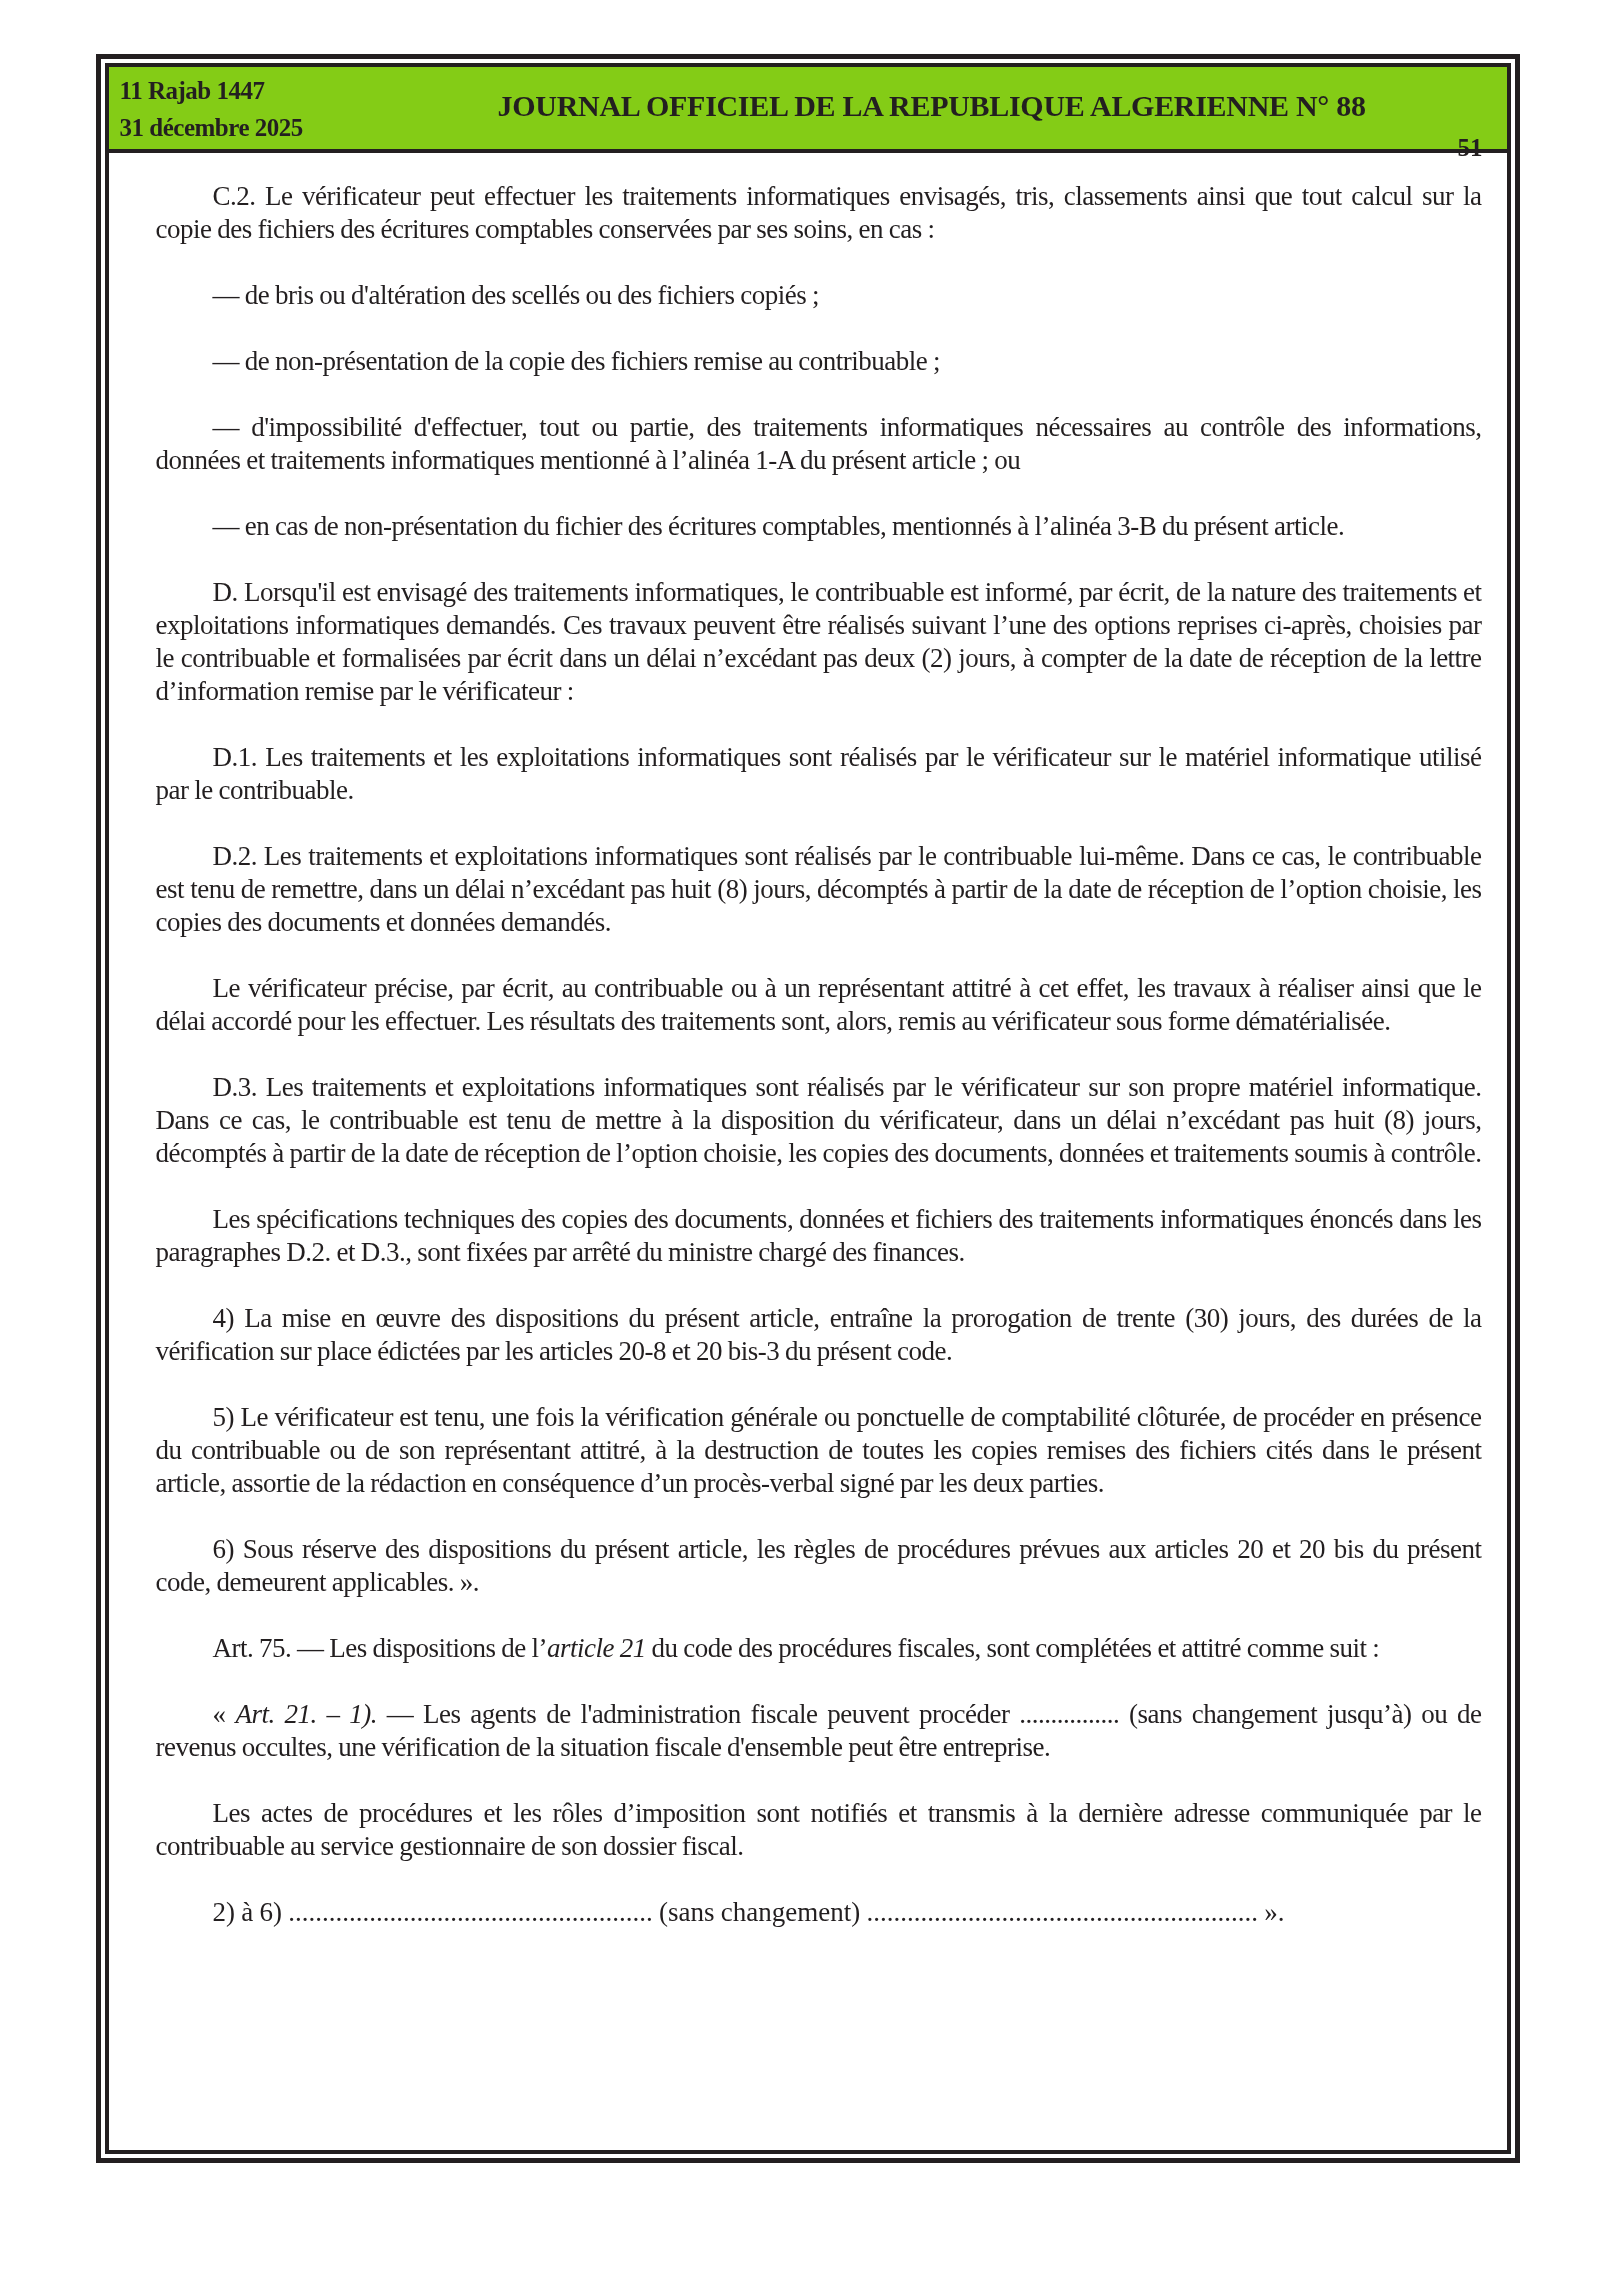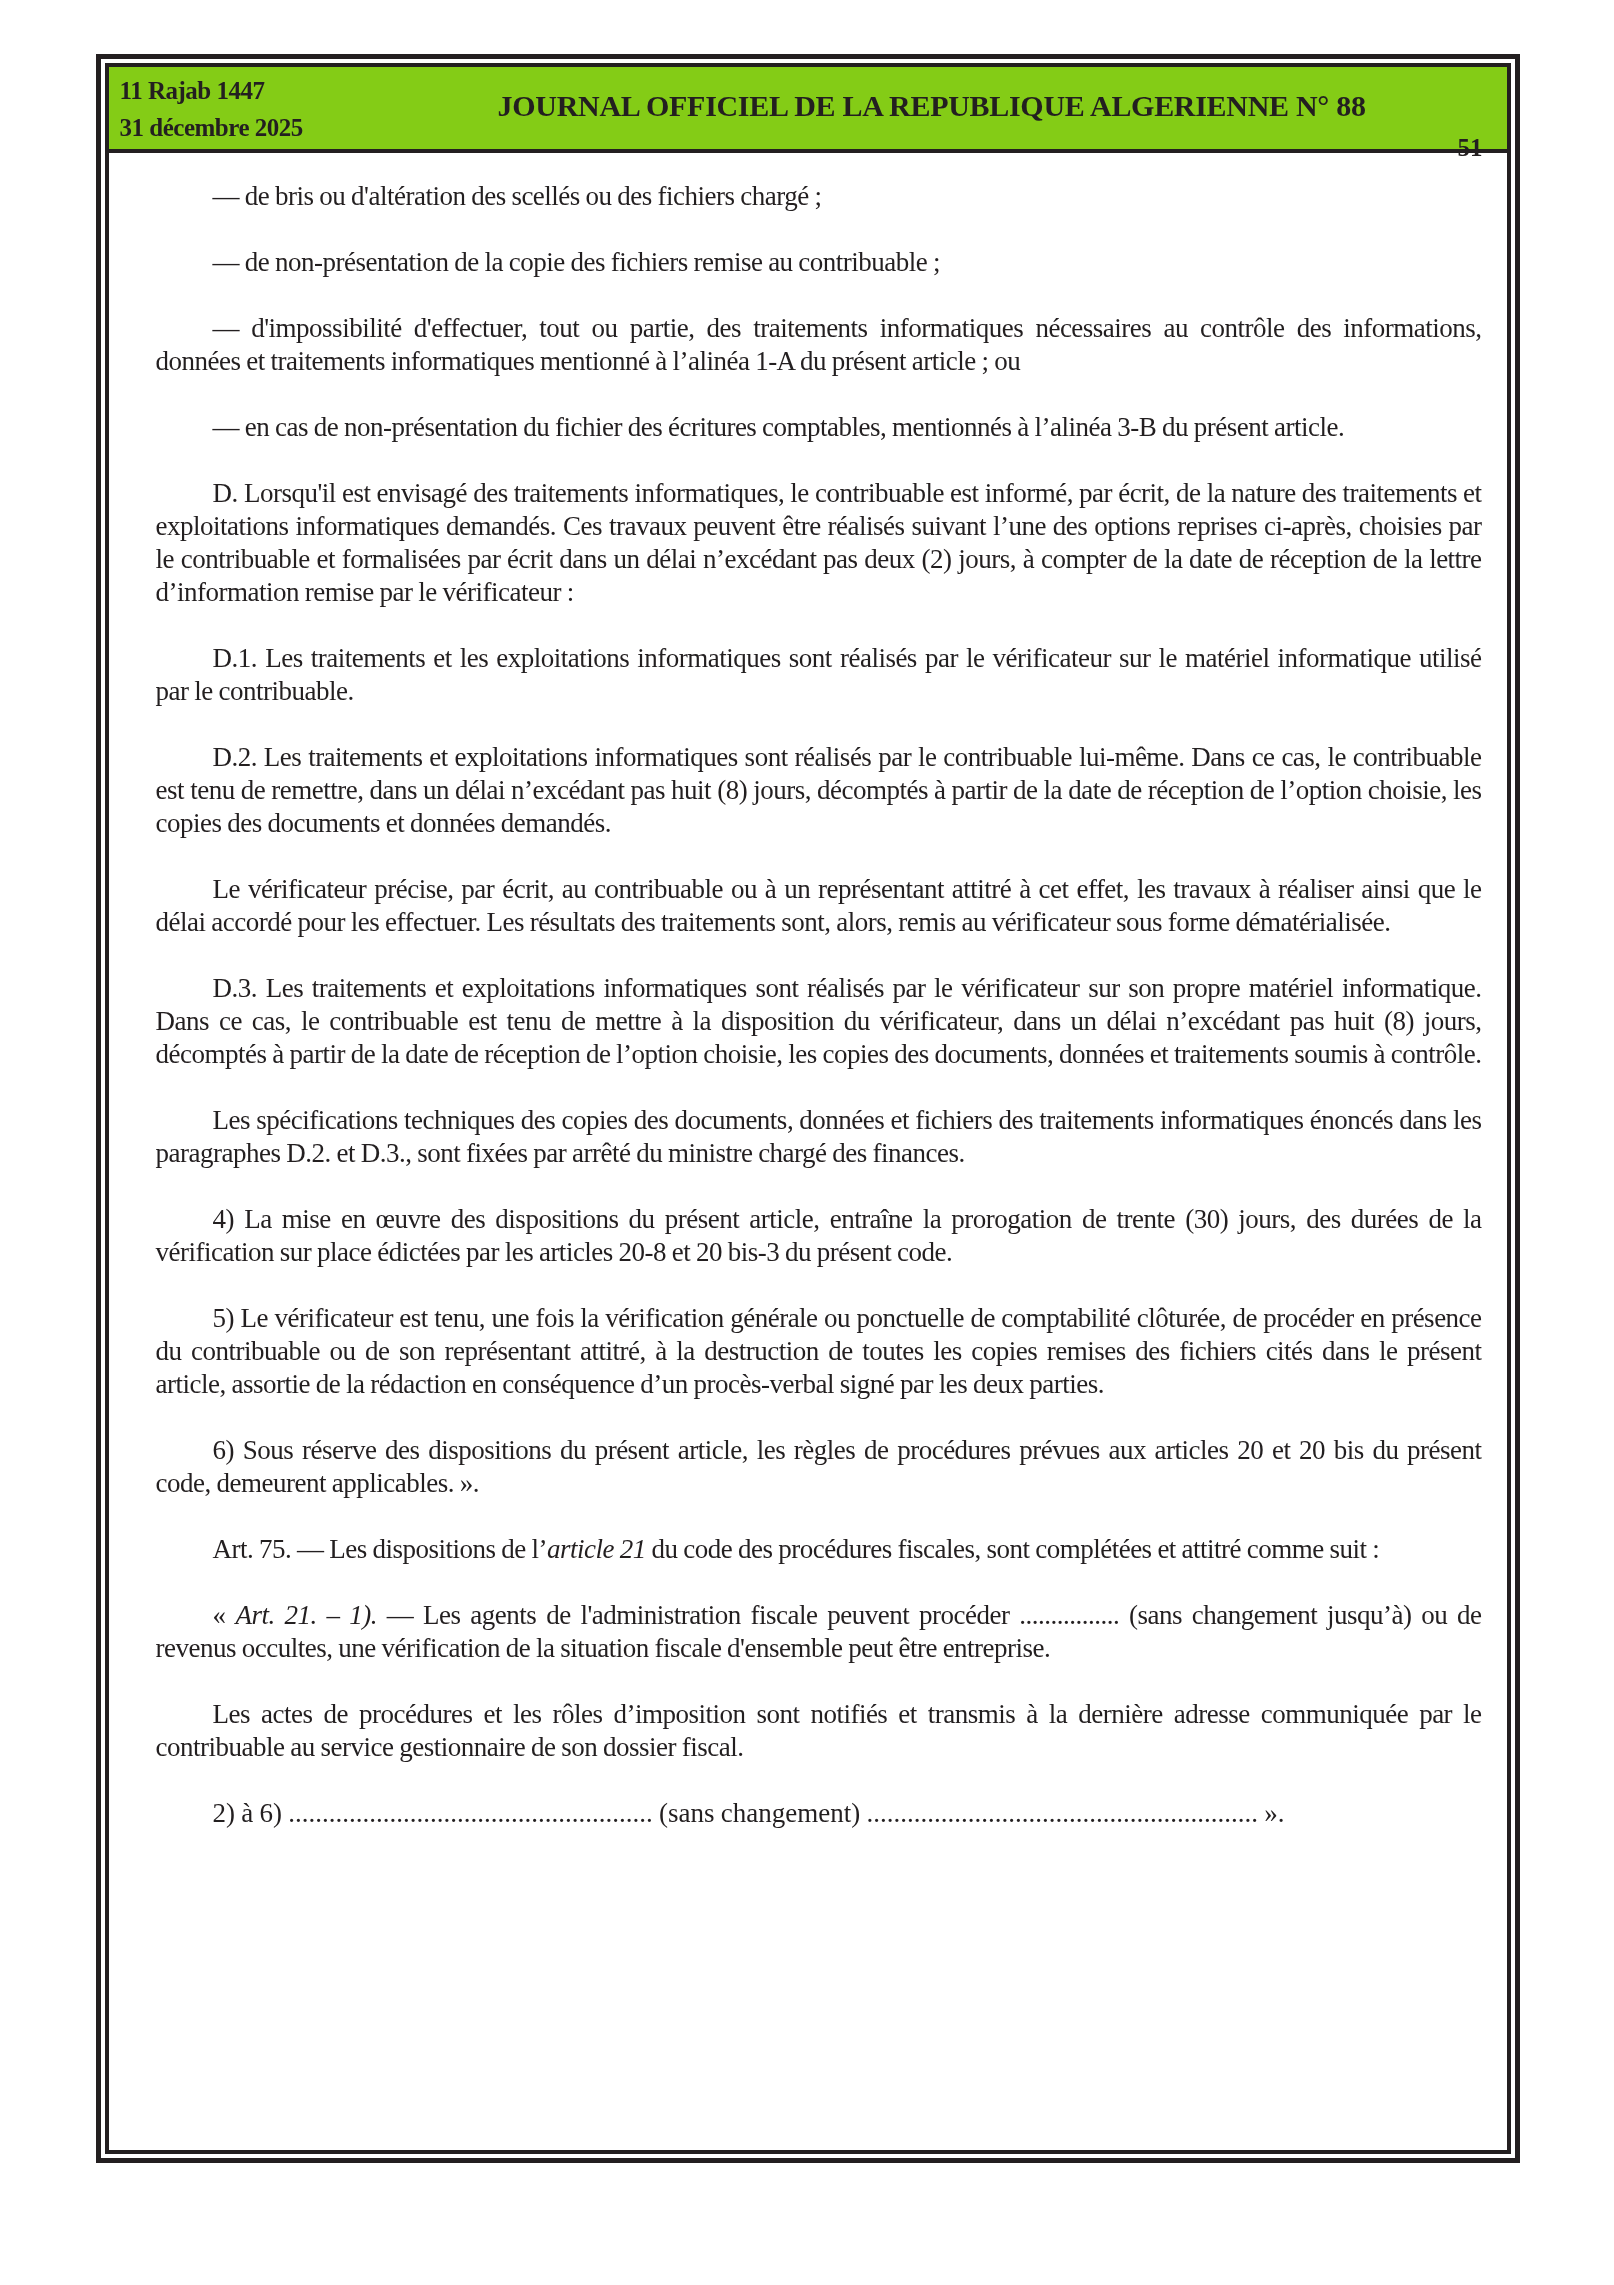--- a/index.html
+++ b/index.html
@@ -100,21 +100,22 @@
     <div class="header">
       <div class="date-block">
         <div>11 Rajab 1447</div>
         <div>31 décembre 2025</div>
       </div>
       <div class="journal-title">JOURNAL OFFICIEL DE LA REPUBLIQUE ALGERIENNE N° 88</div>
       <div class="page-number">51</div>
     </div>
 
     <div class="content">
-      <p>— de bris ou d'altération des scellés ou des fichiers chargé ;</p>
+      <p>C.2. Le vérificateur peut effectuer les traitements informatiques envisagés, tris, classements ainsi que tout calcul sur la copie des fichiers des écritures comptables conservées par ses soins, en cas :</p>
+      <p>— de bris ou d'altération des scellés ou des fichiers copiés ;</p>
       <p>— de non-présentation de la copie des fichiers remise au contribuable ;</p>
       <p>— d'impossibilité d'effectuer, tout ou partie, des traitements informatiques nécessaires au contrôle des informations, données et traitements informatiques mentionné à l’alinéa 1-A du présent article ; ou</p>
       <p>— en cas de non-présentation du fichier des écritures comptables, mentionnés à l’alinéa 3-B du présent article.</p>
       <p>D. Lorsqu'il est envisagé des traitements informatiques, le contribuable est informé, par écrit, de la nature des traitements et exploitations informatiques demandés. Ces travaux peuvent être réalisés suivant l’une des options reprises ci-après, choisies par le contribuable et formalisées par écrit dans un délai n’excédant pas deux (2) jours, à compter de la date de réception de la lettre d’information remise par le vérificateur :</p>
       <p>D.1. Les traitements et les exploitations informatiques sont réalisés par le vérificateur sur le matériel informatique utilisé par le contribuable.</p>
       <p>D.2. Les traitements et exploitations informatiques sont réalisés par le contribuable lui-même. Dans ce cas, le contribuable est tenu de remettre, dans un délai n’excédant pas huit (8) jours, décomptés à partir de la date de réception de l’option choisie, les copies des documents et données demandés.</p>
       <p>Le vérificateur précise, par écrit, au contribuable ou à un représentant attitré à cet effet, les travaux à réaliser ainsi que le délai accordé pour les effectuer. Les résultats des traitements sont, alors, remis au vérificateur sous forme dématérialisée.</p>
       <p>D.3. Les traitements et exploitations informatiques sont réalisés par le vérificateur sur son propre matériel informatique. Dans ce cas, le contribuable est tenu de mettre à la disposition du vérificateur, dans un délai n’excédant pas huit (8) jours, décomptés à partir de la date de réception de l’option choisie, les copies des documents, données et traitements soumis à contrôle.</p>
       <p>Les spécifications techniques des copies des documents, données et fichiers des traitements informatiques énoncés dans les paragraphes D.2. et D.3., sont fixées par arrêté du ministre chargé des finances.</p>
       <p>4) La mise en œuvre des dispositions du présent article, entraîne la prorogation de trente (30) jours, des durées de la vérification sur place édictées par les articles 20-8 et 20 bis-3 du présent code.</p>

